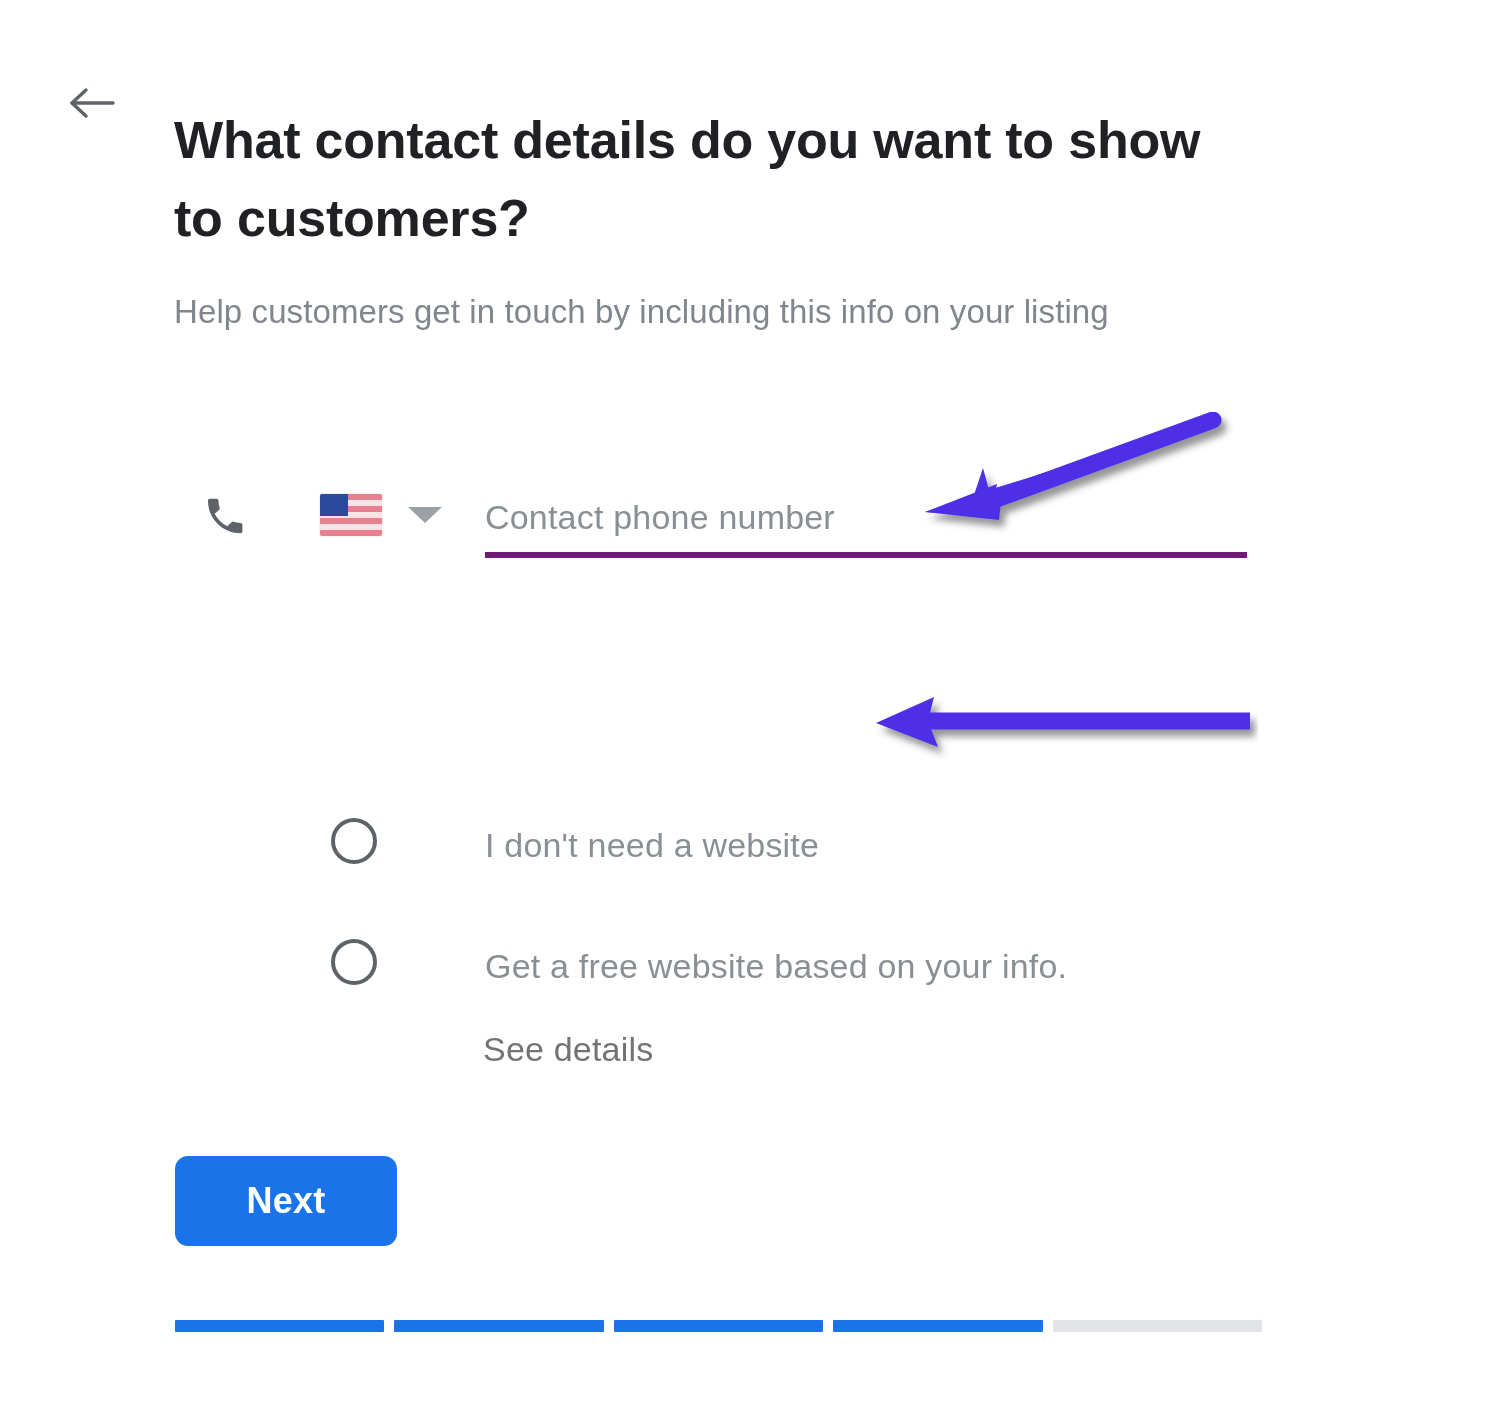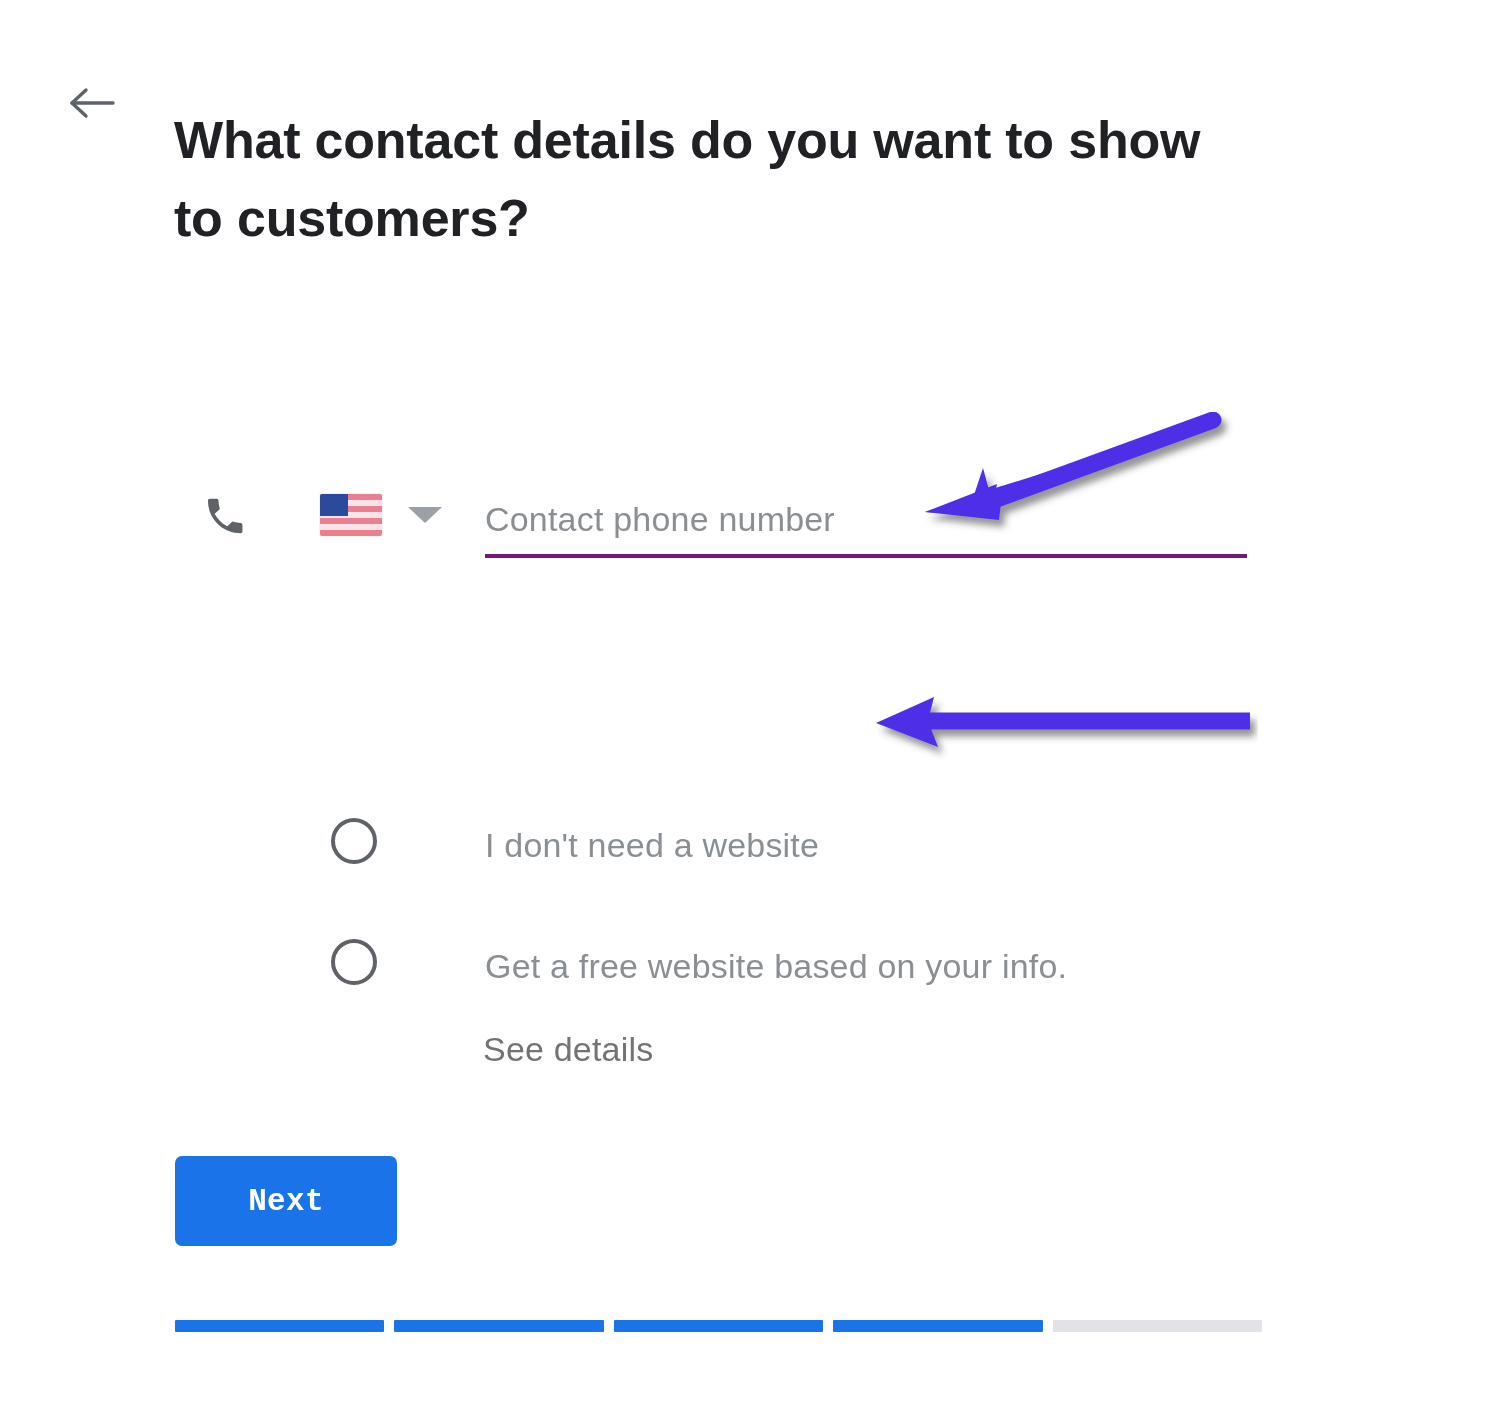--- a/index.html
+++ b/index.html
@@ -117,21 +117,21 @@
   }
   .caret-down {
     width: 0; height: 0;
     border-left: 17px solid transparent;
     border-right: 17px solid transparent;
     border-top: 16px solid #9aa0a6;
   }
 
   .field {
     position: absolute;
-    border-bottom: 4px solid #701a75;
+    border-bottom: 6px solid #701a75;
     box-sizing: border-box;
   }
   .field-phone {
     left: 485px;
     top: 0px;
     width: 762px;
     height: 78px;
   }
   .field-url {
     left: 485px;
@@ -218,23 +218,23 @@
   
   .next-btn {
     position: absolute;
     left: 175px;
     top: 1156px;
     width: 222px;
     height: 90px;
     background: #1a73e8;
     color: #ffffff;
     border: none;
-    border-radius: 7px;
-    font-family: Liberation Mono, monospace;
-    font-size: 31px;
+    border-radius: 13px;
+    font-family: Liberation Sans, sans-serif;
+    font-size: 36px;
     font-weight: 700;
     letter-spacing: 0.3px;
     cursor: pointer;
   }
 
   
   .progress {
     position: absolute;
     left: 175px;
     top: 1320px;
@@ -277,20 +277,21 @@
   <button class="back-btn">
     <span>
       <svg width="52" height="40" viewBox="0 0 52 40" fill="none" aria-hidden="true">
         <path d="M48 20 H7" stroke="#5f6368" stroke-width="3.4" stroke-linecap="round"></path>
         <path d="M21 7 L7 20 L21 33" stroke="#5f6368" stroke-width="3.4" stroke-linecap="round" stroke-linejoin="round" fill="none"></path>
       </svg>
     </span>
   </button>
 
   <h1 class="page-title">What contact details do you want to show to customers?</h1>
+  <p class="page-subtitle">Help customers get in touch by including this info on your listing</p>
 
   <div class="phone-row">
     <span class="leading-icon">
       <svg width="46" height="46" viewBox="0 0 24 24" aria-hidden="true">
         <path fill="#5f6368" d="M6.6 10.8c1.4 2.8 3.8 5.1 6.6 6.6l2.2-2.2c.3-.3.7-.4 1-.2 1.2.4 2.4.6 3.7.6.6 0 1 .4 1 1V20c0 .6-.4 1-1 1-9.4 0-17-7.6-17-17 0-.6.4-1 1-1h3.5c.6 0 1 .4 1 1 0 1.3.2 2.5.6 3.7.1.3 0 .7-.2 1l-2.4 2.1z"></path>
       </svg>
     </span>
 
     <div class="flag-select">
       <span class="flag">

